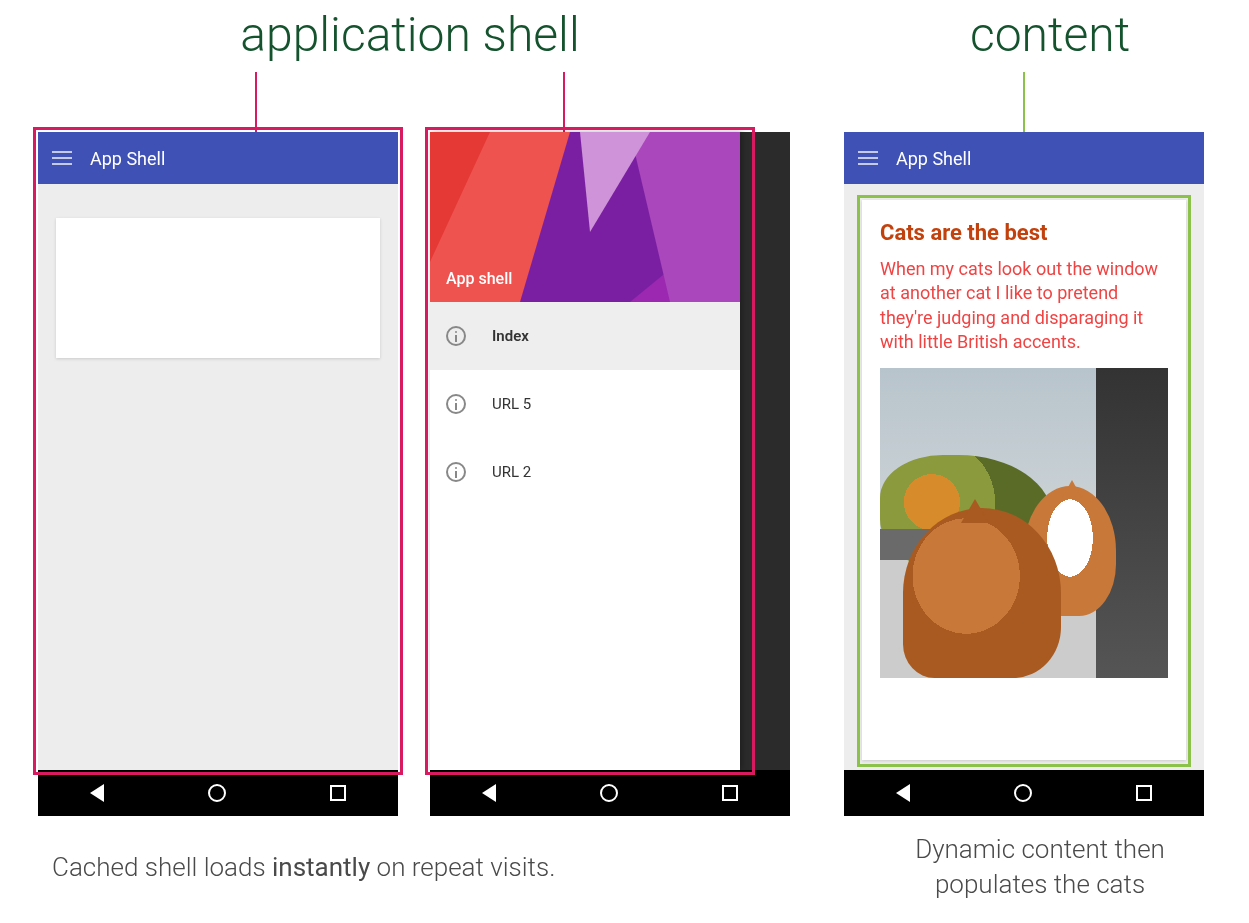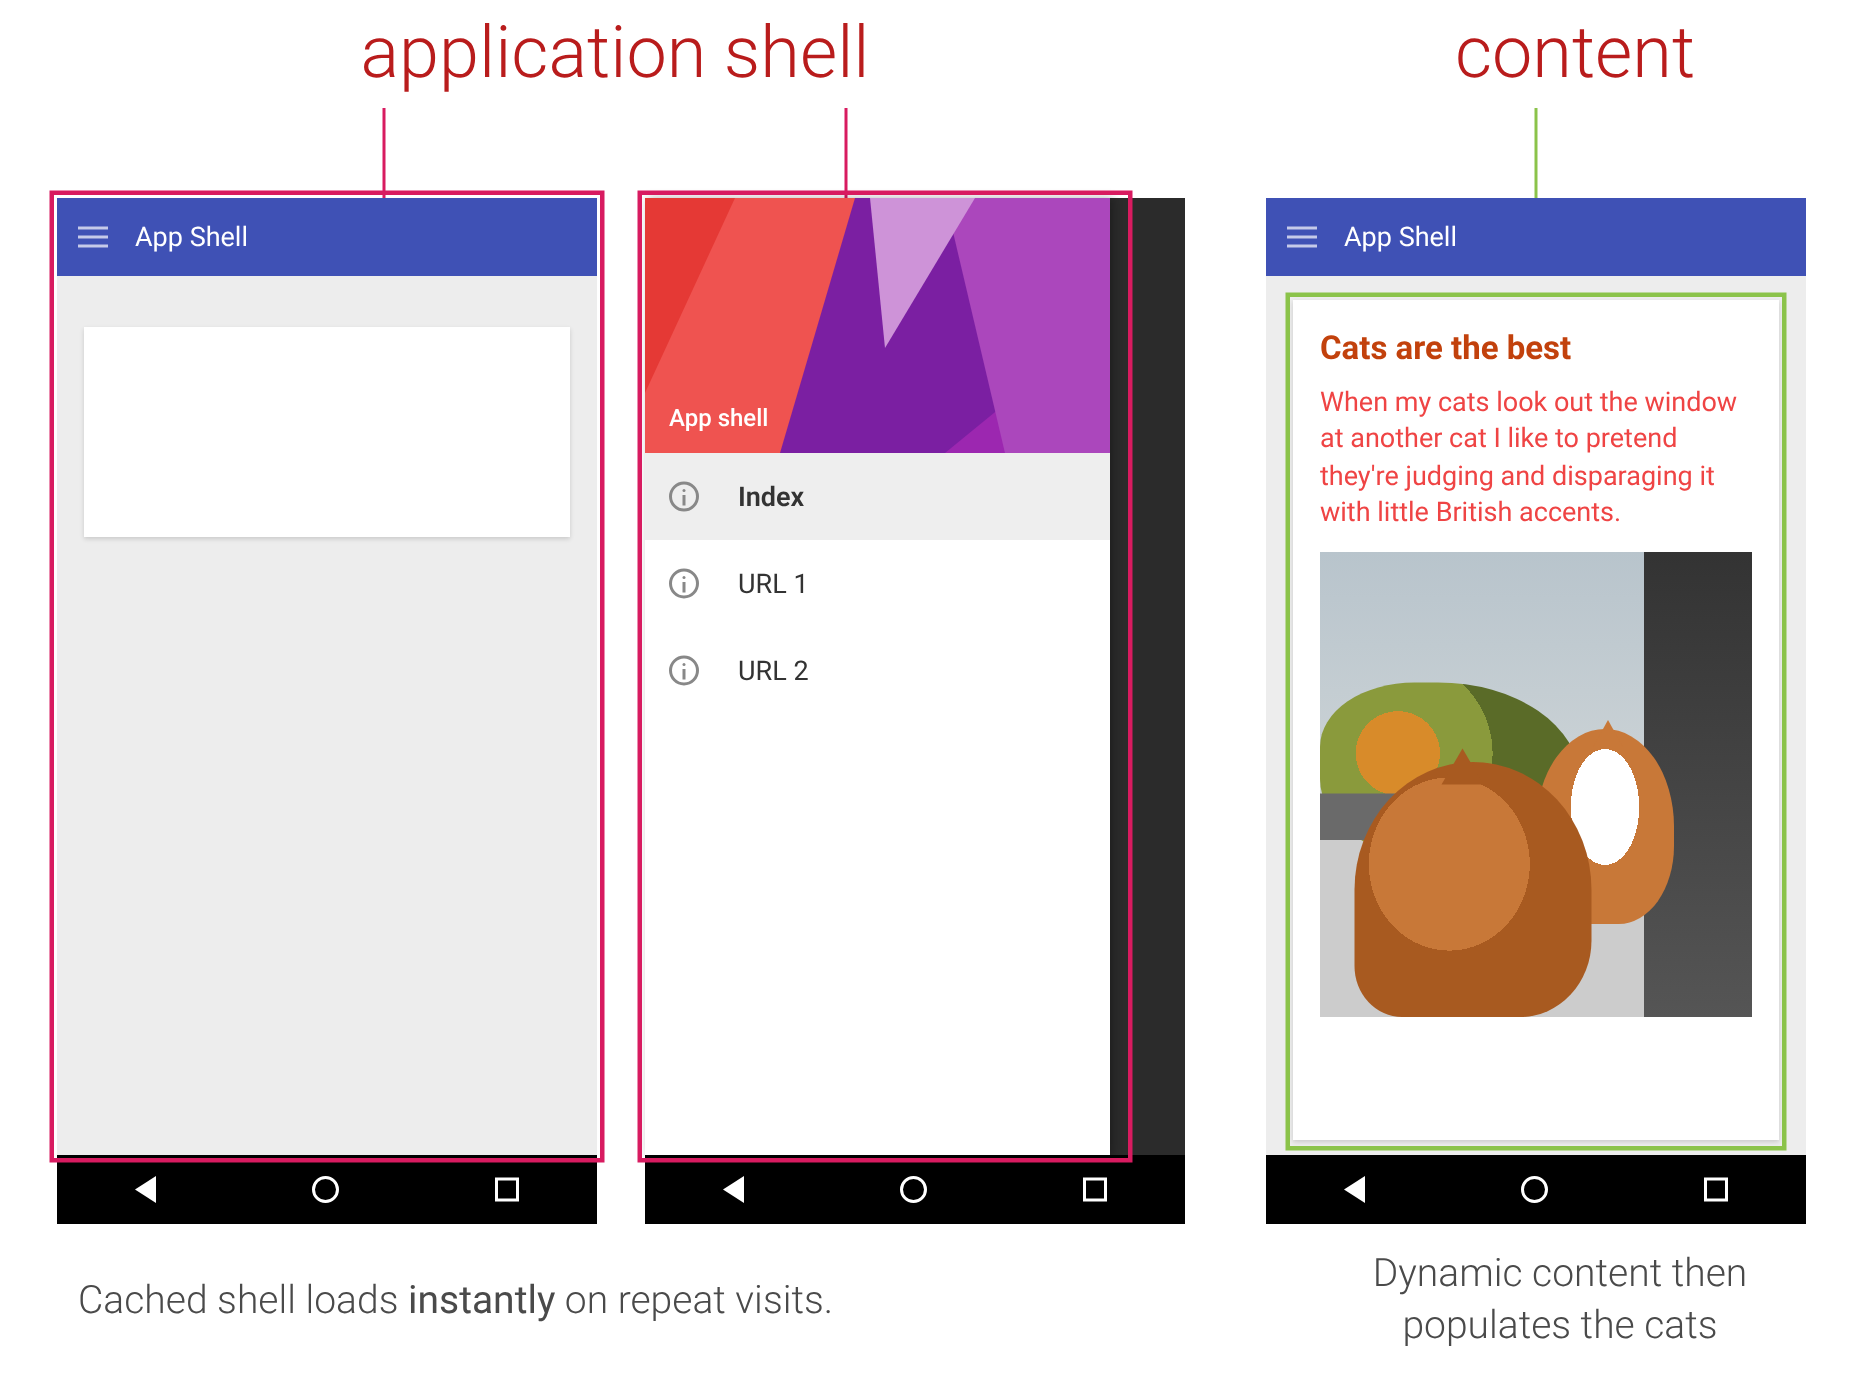--- a/index.html
+++ b/index.html
@@ -8,21 +8,21 @@
     background: #ffffff;
     width: 1249px;
     height: 923px;
     position: relative;
     color: #4a4a4a;
   }
   .label-top {
     position: absolute;
     font-size: 48px;
     font-weight: 300;
-    color: #b91c1c;
+    color: #14532d;
     text-align: center;
   }
   .pointer-line {
     position: absolute;
     width: 2px;
   }
   .caption {
     position: absolute;
     font-size: 26px;
     font-weight: 300;
@@ -94,23 +94,23 @@
     height: 170px;
     position:relative;
     overflow:hidden;
   }
   .drawer-header-title {
     position:absolute; left:16px; bottom:14px;
     color:#fff; font-size:16px; font-weight:500;
   }
   .drawer-list { flex:1; }
   .drawer-item {
-    height:58px; display:flex; align-items:center;
+    height:68px; display:flex; align-items:center;
     padding:0 16px; gap:26px;
-    font-size:18px; color:#333;
+    font-size:15px; color:#333;
   }
   .drawer-item.active { background:#eeeeee; font-weight:600; }
   .info-icon {
     width:20px;height:20px;border:2px solid #888;border-radius:50%;
     position:relative;flex-shrink:0;
   }
   .info-icon::before{content:"";position:absolute;top:3px;left:50%;transform:translateX(-50%);width:2px;height:2px;background:#888;border-radius:50%;}
   .info-icon::after{content:"";position:absolute;top:7px;left:50%;transform:translateX(-50%);width:2px;height:7px;background:#888;}
 
   
@@ -185,21 +185,21 @@
         </svg>
         <div class="drawer-header-title">App shell</div>
       </div>
       <div class="drawer-list">
         <div class="drawer-item active">
           <div class="info-icon"></div>
           <span>Index</span>
         </div>
         <div class="drawer-item">
           <div class="info-icon"></div>
-          <span>URL 1</span>
+          <span>URL 5</span>
         </div>
         <div class="drawer-item">
           <div class="info-icon"></div>
           <span>URL 2</span>
         </div>
       </div>
     </div>
   </div>
   <div class="navbar">
     <div class="nav-tri"></div>

